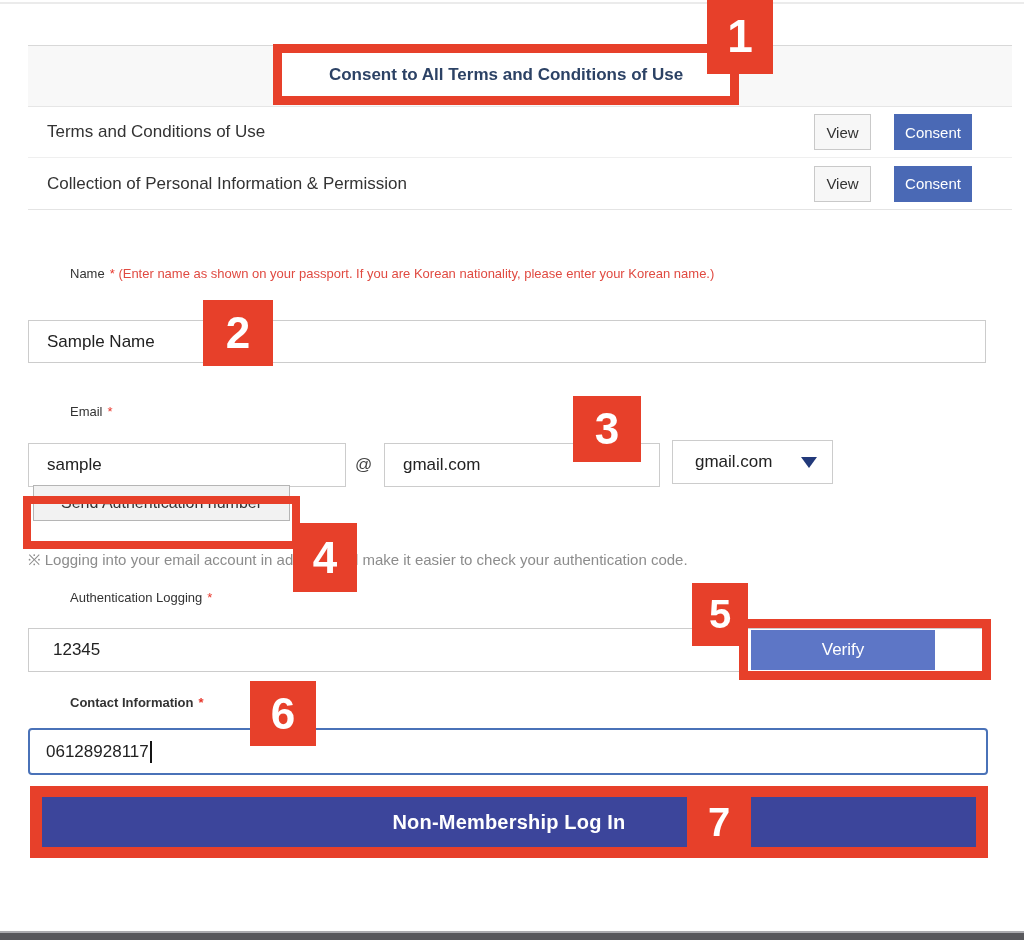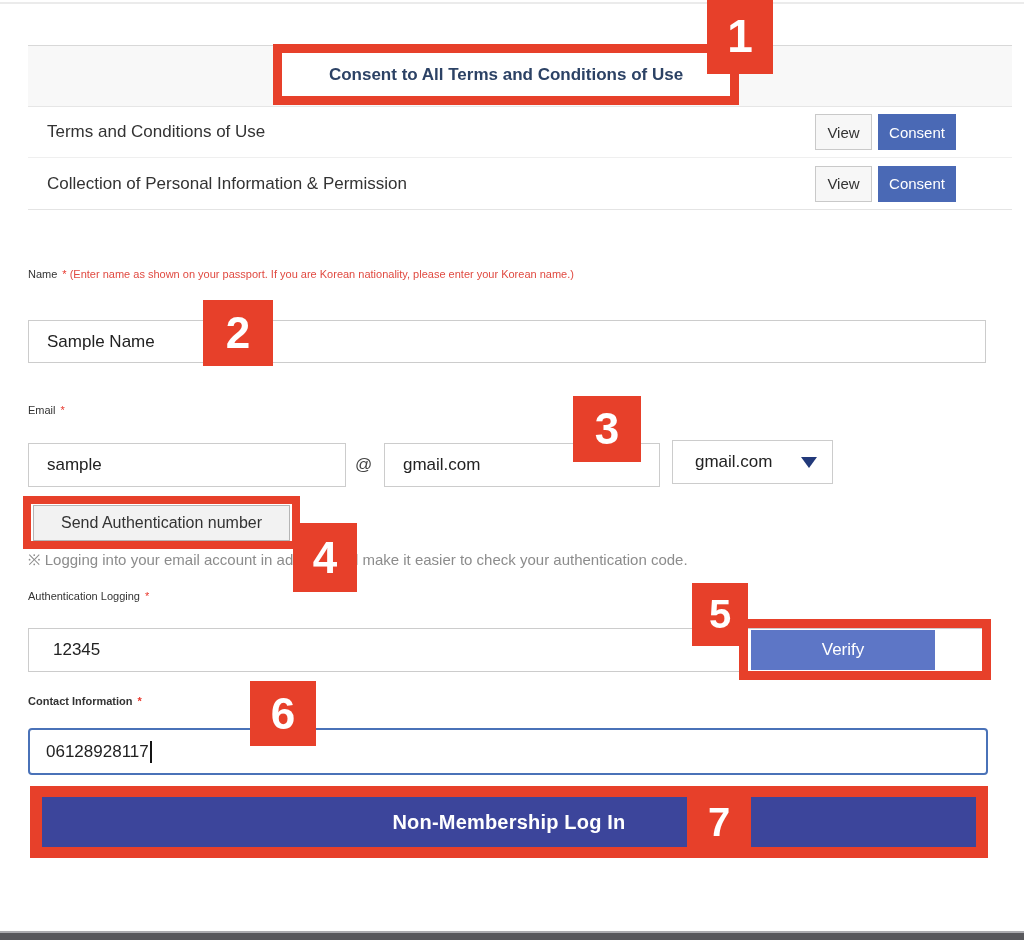--- a/index.html
+++ b/index.html
@@ -14,22 +14,22 @@
   .topline{left:0;top:2px;width:1024px;height:2px;background:#ebebeb;}
 
   
   .thead{left:28px;top:45px;width:984px;height:62px;background:#f8f8f8;
          border-top:1px solid #d8d8d8;border-bottom:1px solid #e6e6e6;}
   .trow{left:28px;width:984px;height:51px;background:#fff;}
   .trow1{top:107px;border-bottom:1px solid #efefef;}
   .trow2{top:158px;height:52px;border-bottom:1px solid #e4e4e4;}
   .row-label{position:absolute;left:19px;top:50%;transform:translateY(-50%);
              font-size:17px;color:#333;white-space:nowrap;}
-  .row-buttons{position:absolute;right:56px;top:50%;transform:translateY(-50%);
-               display:flex;gap:6px;}
+  .row-buttons{position:absolute;right:40px;top:50%;transform:translateY(-50%);
+               display:flex;gap:23px;}
   .btn{display:flex;align-items:center;justify-content:center;box-sizing:border-box;
        font-size:15px;cursor:pointer;}
   .btn-view{width:57px;height:36px;background:#f7f7f7;border:1px solid #c9c9c9;color:#333;}
   .btn-consent{width:78px;height:36px;background:#4a69b5;border:1px solid #4a69b5;color:#fff;}
 
   
   .rect1{left:273px;top:44px;width:466px;height:61px;border:9px solid #e7402a;
          background:#fff;z-index:10;display:flex;align-items:center;justify-content:center;}
   .rect1 span{font-size:17px;font-weight:bold;color:#2c4265;white-space:nowrap;}
   .sq{position:absolute;box-sizing:border-box;background:#e7402a;color:#fff;font-weight:bold;
@@ -39,42 +39,42 @@
   .sq3{left:573px;top:396px;width:68px;height:66px;}
   .sq4{left:293px;top:523px;width:64px;height:69px;}
   .sq5{left:692px;top:583px;width:56px;height:63px;font-size:40px;}
   .sq6{left:250px;top:681px;width:66px;height:65px;}
   .sq7{left:687px;top:797px;width:64px;height:50px;font-size:40px;}
   .rect4{left:23px;top:496px;width:277px;height:53px;border:8px solid #e7402a;z-index:10;}
   .rect5{left:739px;top:619px;width:252px;height:61px;border:9px solid #e7402a;z-index:10;}
   .rect7{left:30px;top:786px;width:958px;height:72px;background:#e7402a;z-index:8;}
 
   
-  .field-label{font-size:11px;color:#333;}
+  .field-label{font-size:13px;color:#333;margin-left:42px;}
   .req{color:#e8372c;margin-left:5px;}
   .hint{color:#e04a41;}
   .name-label{left:28px;top:248px;width:950px;line-height:52px;}
   .email-label{left:28px;top:404px;}
   .auth-label{left:28px;top:590px;}
   .contact-label{left:28px;top:695px;font-weight:bold;}
 
   .input{border:1px solid #ccc;background:#fff;font-size:17px;color:#222;
          display:flex;align-items:center;padding-left:18px;}
   .name-input{left:28px;top:320px;width:958px;height:43px;}
   .email-local{left:28px;top:443px;width:318px;height:44px;}
   .at-sign{left:355px;top:443px;height:44px;display:flex;align-items:center;
            font-size:17px;color:#444;}
   .email-domain{left:384px;top:443px;width:276px;height:44px;}
   .email-select{left:672px;top:440px;width:161px;height:44px;border:1px solid #ccc;
                 background:#fff;display:flex;align-items:center;justify-content:space-between;
                 padding:0 15px 0 22px;font-size:17px;color:#222;cursor:pointer;}
   .tri-down{width:0;height:0;border-left:8px solid transparent;
             border-right:8px solid transparent;border-top:11px solid #22397a;}
 
-  .send-btn{left:33px;top:505px;width:257px;height:36px;background:#f2f2f2;
+  .send-btn{left:33px;top:485px;width:257px;height:36px;background:#f2f2f2;
             border:1px solid #b5b5b5;color:#333;font-size:16px;z-index:9;
             display:flex;align-items:center;justify-content:center;cursor:pointer;}
   .email-note{left:28px;top:549px;width:910px;font-size:15px;color:#8c8c8c;z-index:1;}
 
   .auth-input{left:28px;top:628px;width:958px;height:44px;padding-left:24px;}
   .verify-btn{left:751px;top:630px;width:184px;height:40px;background:#5d76c6;color:#fff;
               font-size:17px;display:flex;align-items:center;justify-content:center;
               z-index:9;cursor:pointer;}
 
   .contact-input{left:28px;top:728px;width:960px;height:47px;border:2px solid #4a72b8;

